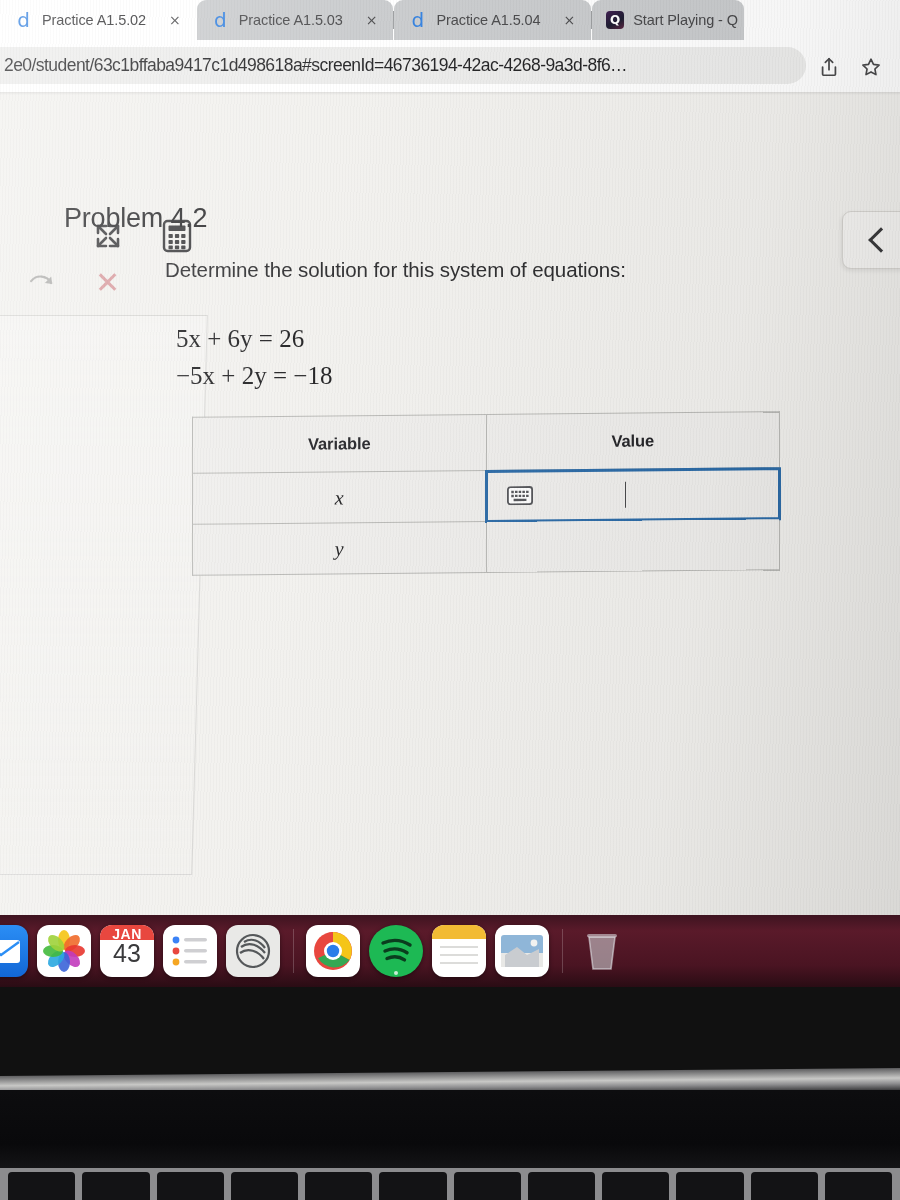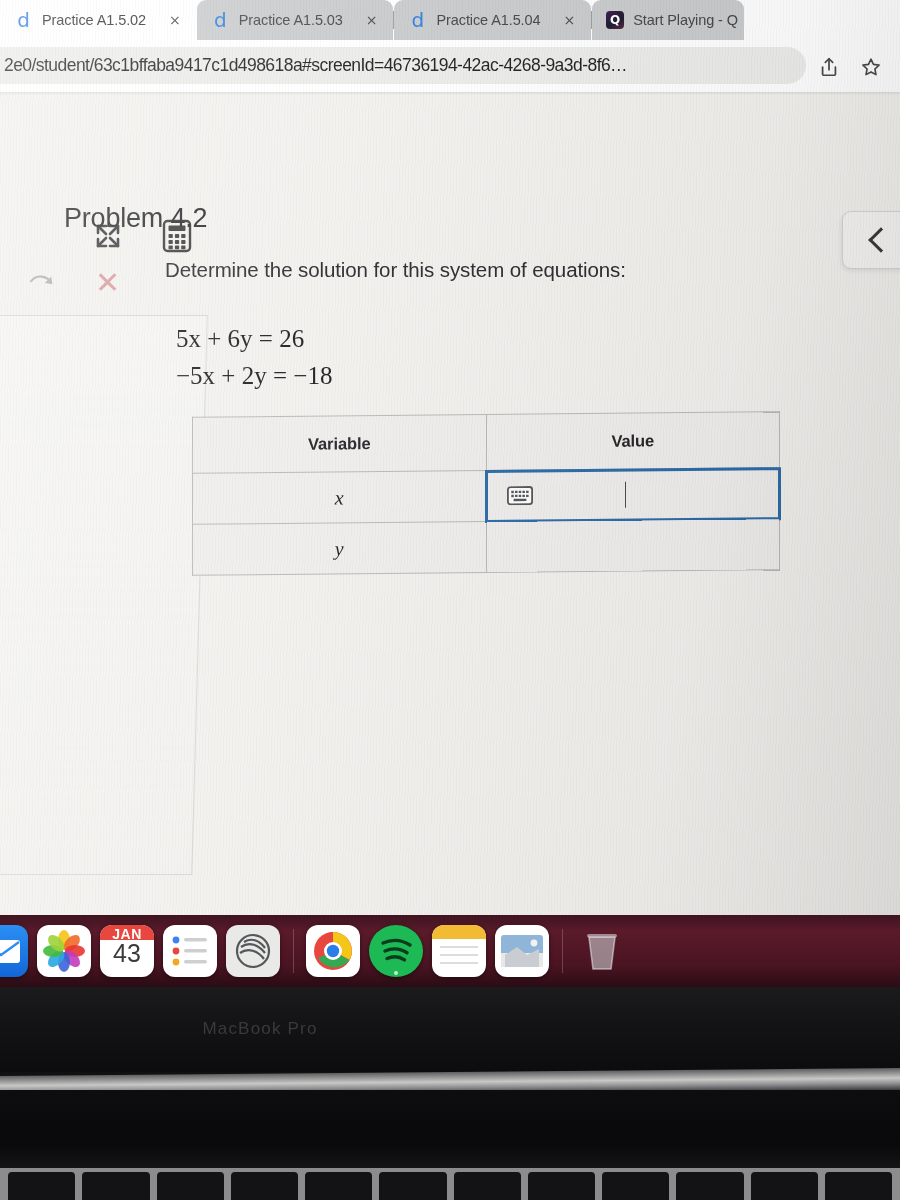--- a/index.html
+++ b/index.html
@@ -558,23 +558,20 @@
     <div class="dock-sep"></div>
 
     <div class="dock-icon" style="background:transparent;box-shadow:none;">
       <svg viewBox="0 0 54 52" style="position:absolute;inset:0">
         <path d="M14 12 L40 12 L36 44 L18 44 Z" fill="rgba(215,218,222,0.55)" stroke="rgba(235,238,242,0.55)" stroke-width="1.6"></path>
         <rect x="12" y="9" width="30" height="3.6" rx="1.8" fill="rgba(225,228,232,0.55)"></rect>
       </svg>
     </div>
   </div>
 
-  <div id="bezel">
-    <div id="bezel-label">MacBook Pro</div>
-  </div>
   <div id="hinge"></div>
   <div id="lower-body"></div>
   <div id="keyboard-strip">
     <div class="key"></div>
     <div class="key"></div>
     <div class="key"></div>
     <div class="key"></div>
     <div class="key"></div>
     <div class="key"></div>
     <div class="key"></div>

